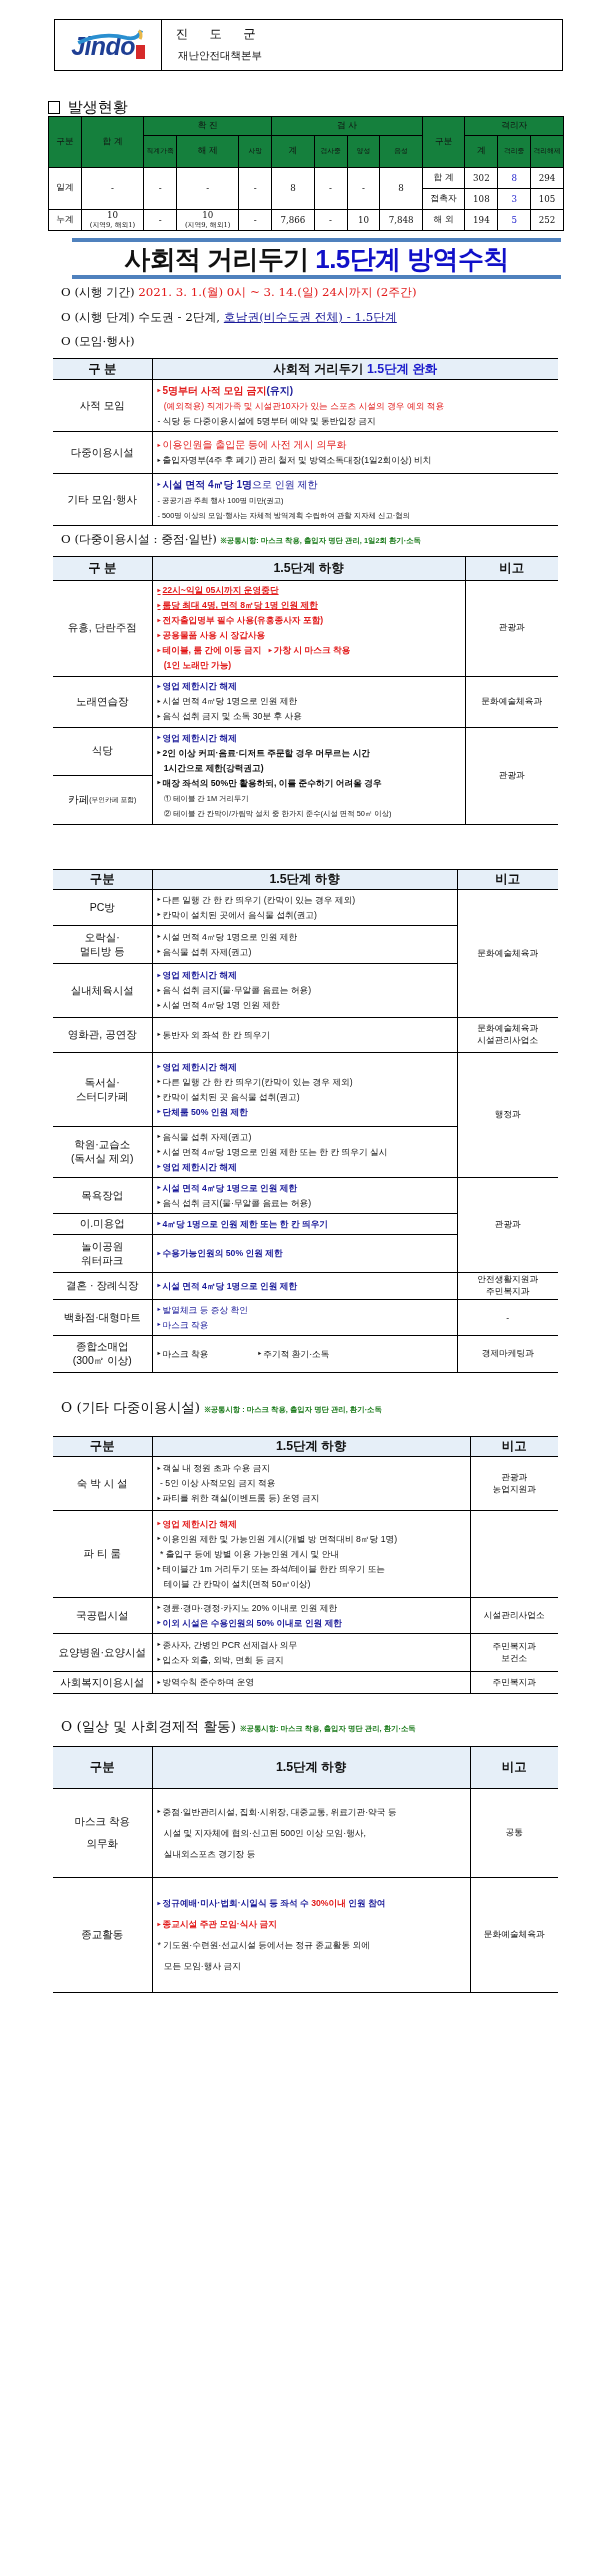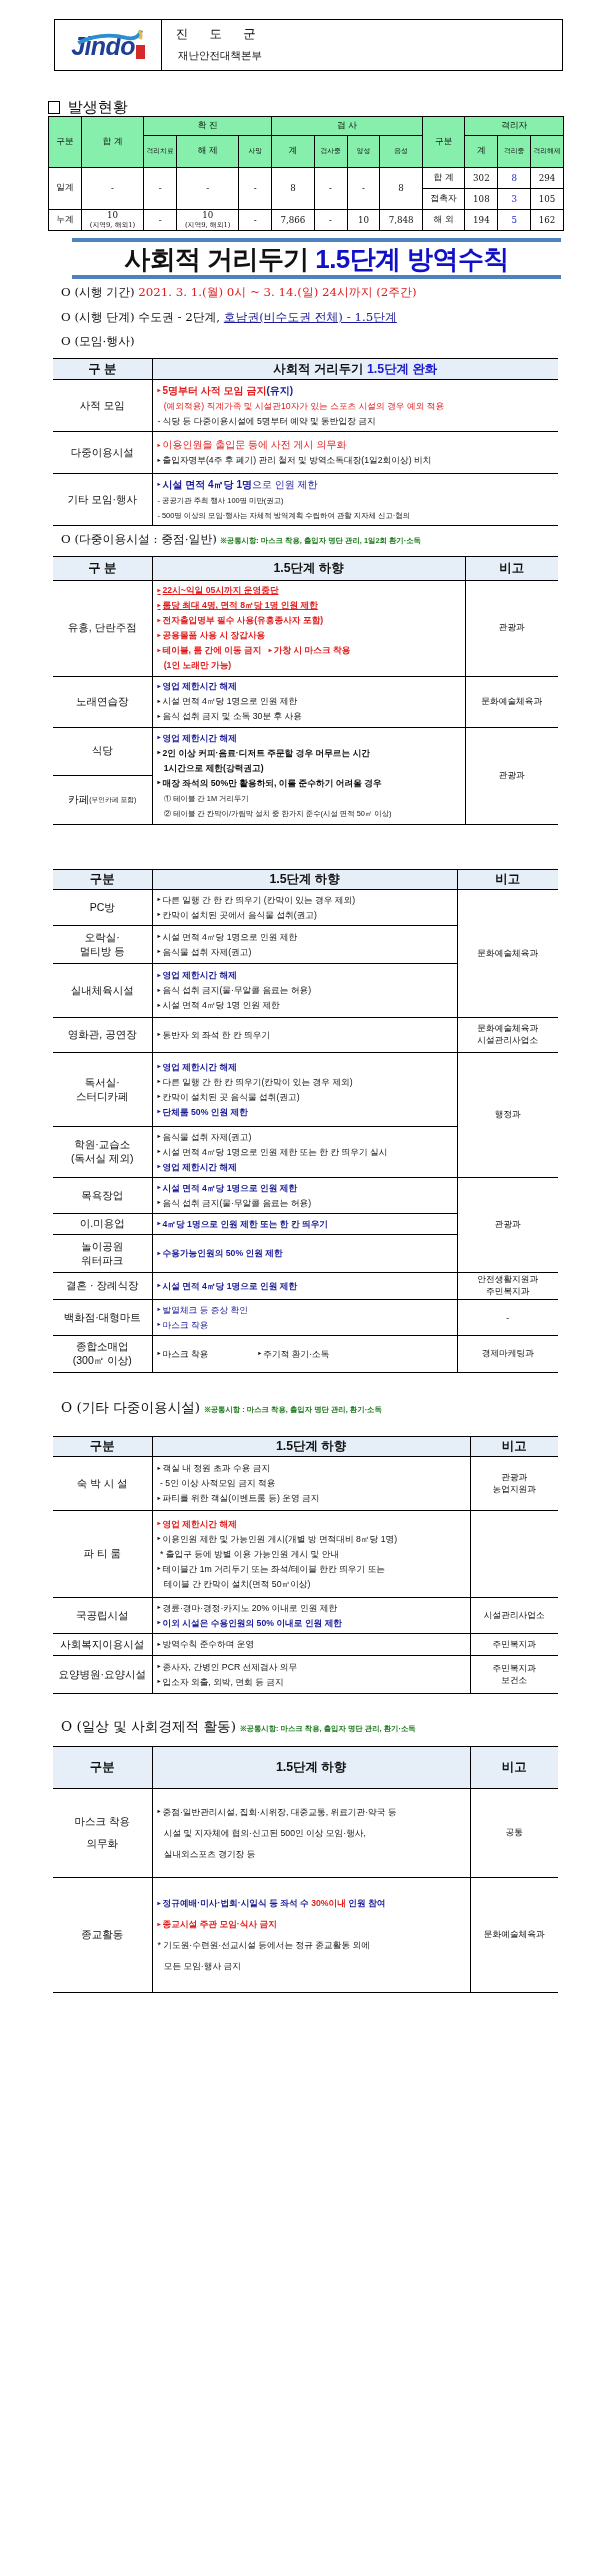--- a/index.html
+++ b/index.html
@@ -18,21 +18,21 @@
   .jindo-mark { display:inline-block; width:8.7px; height:13.6px; background:#d62a2a; margin-left:1.2px; vertical-align:middle; }
   .wave { position:absolute; top:8.7px; left:22px; }
 
   
   .sec-title { position:absolute; left:48px; top:98px; font-family:"DejaVu Serif", serif; font-size:15px; display:flex; align-items:center; gap:7.4px; }
   .sq { display:inline-block; width:12.4px; height:12.4px; border:1.2px solid #000; box-sizing:border-box; }
 
   table { border-collapse:collapse; }
   .stat { position:absolute; left:48px; top:116px; width:516px; font-family:"DejaVu Serif", serif; font-size:8.7px; text-align:center; }
   .stat td, .stat th { border:0.6px solid #000; padding:0; font-weight:normal; }
-  .stat th { background:#86efac; }
+  .stat th { background:#15803d; }
   .stat .dbl-l { border-left:1.9px double #000; }
   .blue { color:#1a1acc; }
   .sm { font-size:6.8px; }
   .bold { font-weight:bold; }
 
   
   .bar { position:absolute; left:72px; width:489px; height:3.7px; background:#4f81bd; }
   .banner { position:absolute; left:72px; width:489px; top:245px; height:28.5px; text-align:center; font-family:"Liberation Sans", sans-serif; font-weight:bold; font-size:26px; letter-spacing:-0.6px; line-height:28.5px; }
   .banner .b2 { color:#1010c8; }
 
@@ -98,21 +98,21 @@
   <tbody>
       <tr style="height:18.6px">
     <th rowspan="2">구분</th>
     <th rowspan="2">합 계</th>
     <th colspan="3">확 진</th>
     <th colspan="4" class="dbl-l">검 사</th>
     <th rowspan="2" class="dbl-l">구분</th>
     <th colspan="3">격리자</th>
   </tr>
   <tr style="height:32px">
-    <th class="sm">격리치료</th>
+    <th class="sm">직계가족</th>
     <th>해 제</th>
     <th class="sm">사망</th>
     <th class="dbl-l">계</th>
     <th class="sm">검사중</th>
     <th class="sm">양성</th>
     <th class="sm">음성</th>
     <th>계</th>
     <th class="sm">격리중</th>
     <th class="sm">격리해제</th>
   </tr>
@@ -149,21 +149,21 @@
           <div class="sm">(지역9, 해외1)</div>
         </td>
     <td>-</td>
     <td class="dbl-l bold">7,866</td>
     <td>-</td>
     <td>10</td>
     <td>7,848</td>
     <td class="dbl-l">해 외</td>
     <td>194</td>
     <td class="blue bold">5</td>
-    <td>162</td>
+    <td>252</td>
   </tr>
 </tbody>
   </table>
 
 <div class="bar" style="top:238px"></div>
 <div class="banner">
   <span>사회적 거리두기</span>
   <span class="b2">1.5단계 방역수칙</span>
 </div>
 <div class="bar" style="top:275px"></div>
@@ -451,37 +451,37 @@
       <td class="note"></td>
     </tr>
     <tr style="height:35px">
       <td class="cat">국공립시설</td>
       <td class="cont">
         <div class="ln tri">경륜·경마·경정·카지노 20% 이내로 인원 제한</div>
         <div class="ln tri b dblue">이외 시설은 수용인원의 50% 이내로 인원 제한</div>
       </td>
       <td class="note">시설관리사업소</td>
     </tr>
-    <tr style="height:22px">
-      <td class="cat">사회복지이용시설</td>
-      <td class="cont">
-          <div class="ln tri">방역수칙 준수하며 운영</div>
-        </td>
-      <td class="note">주민복지과</td>
-    </tr>
     <tr style="height:38px">
       <td class="cat">요양병원·요양시설</td>
       <td class="cont">
         <div class="ln tri">종사자, 간병인 PCR 선제검사 의무</div>
         <div class="ln tri">입소자 외출, 외박, 면회 등 금지</div>
       </td>
       <td class="note">
           <div>주민복지과</div>
           <div>보건소</div>
         </td>
+    </tr>
+    <tr style="height:22px">
+      <td class="cat">사회복지이용시설</td>
+      <td class="cont">
+          <div class="ln tri">방역수칙 준수하며 운영</div>
+        </td>
+      <td class="note">주민복지과</td>
     </tr>
   </tbody>
 </table>
 
 <div class="bullet-line" style="top:1718px; font-size:13.6px">
   <span>O (일상 및 사회경제적 활동)</span>
   <span class="green">※공통시항: 마스크 착용, 출입자 명단 관리, 환기·소독</span>
 </div>
 
 <table class="rt" style="top:1746px">

